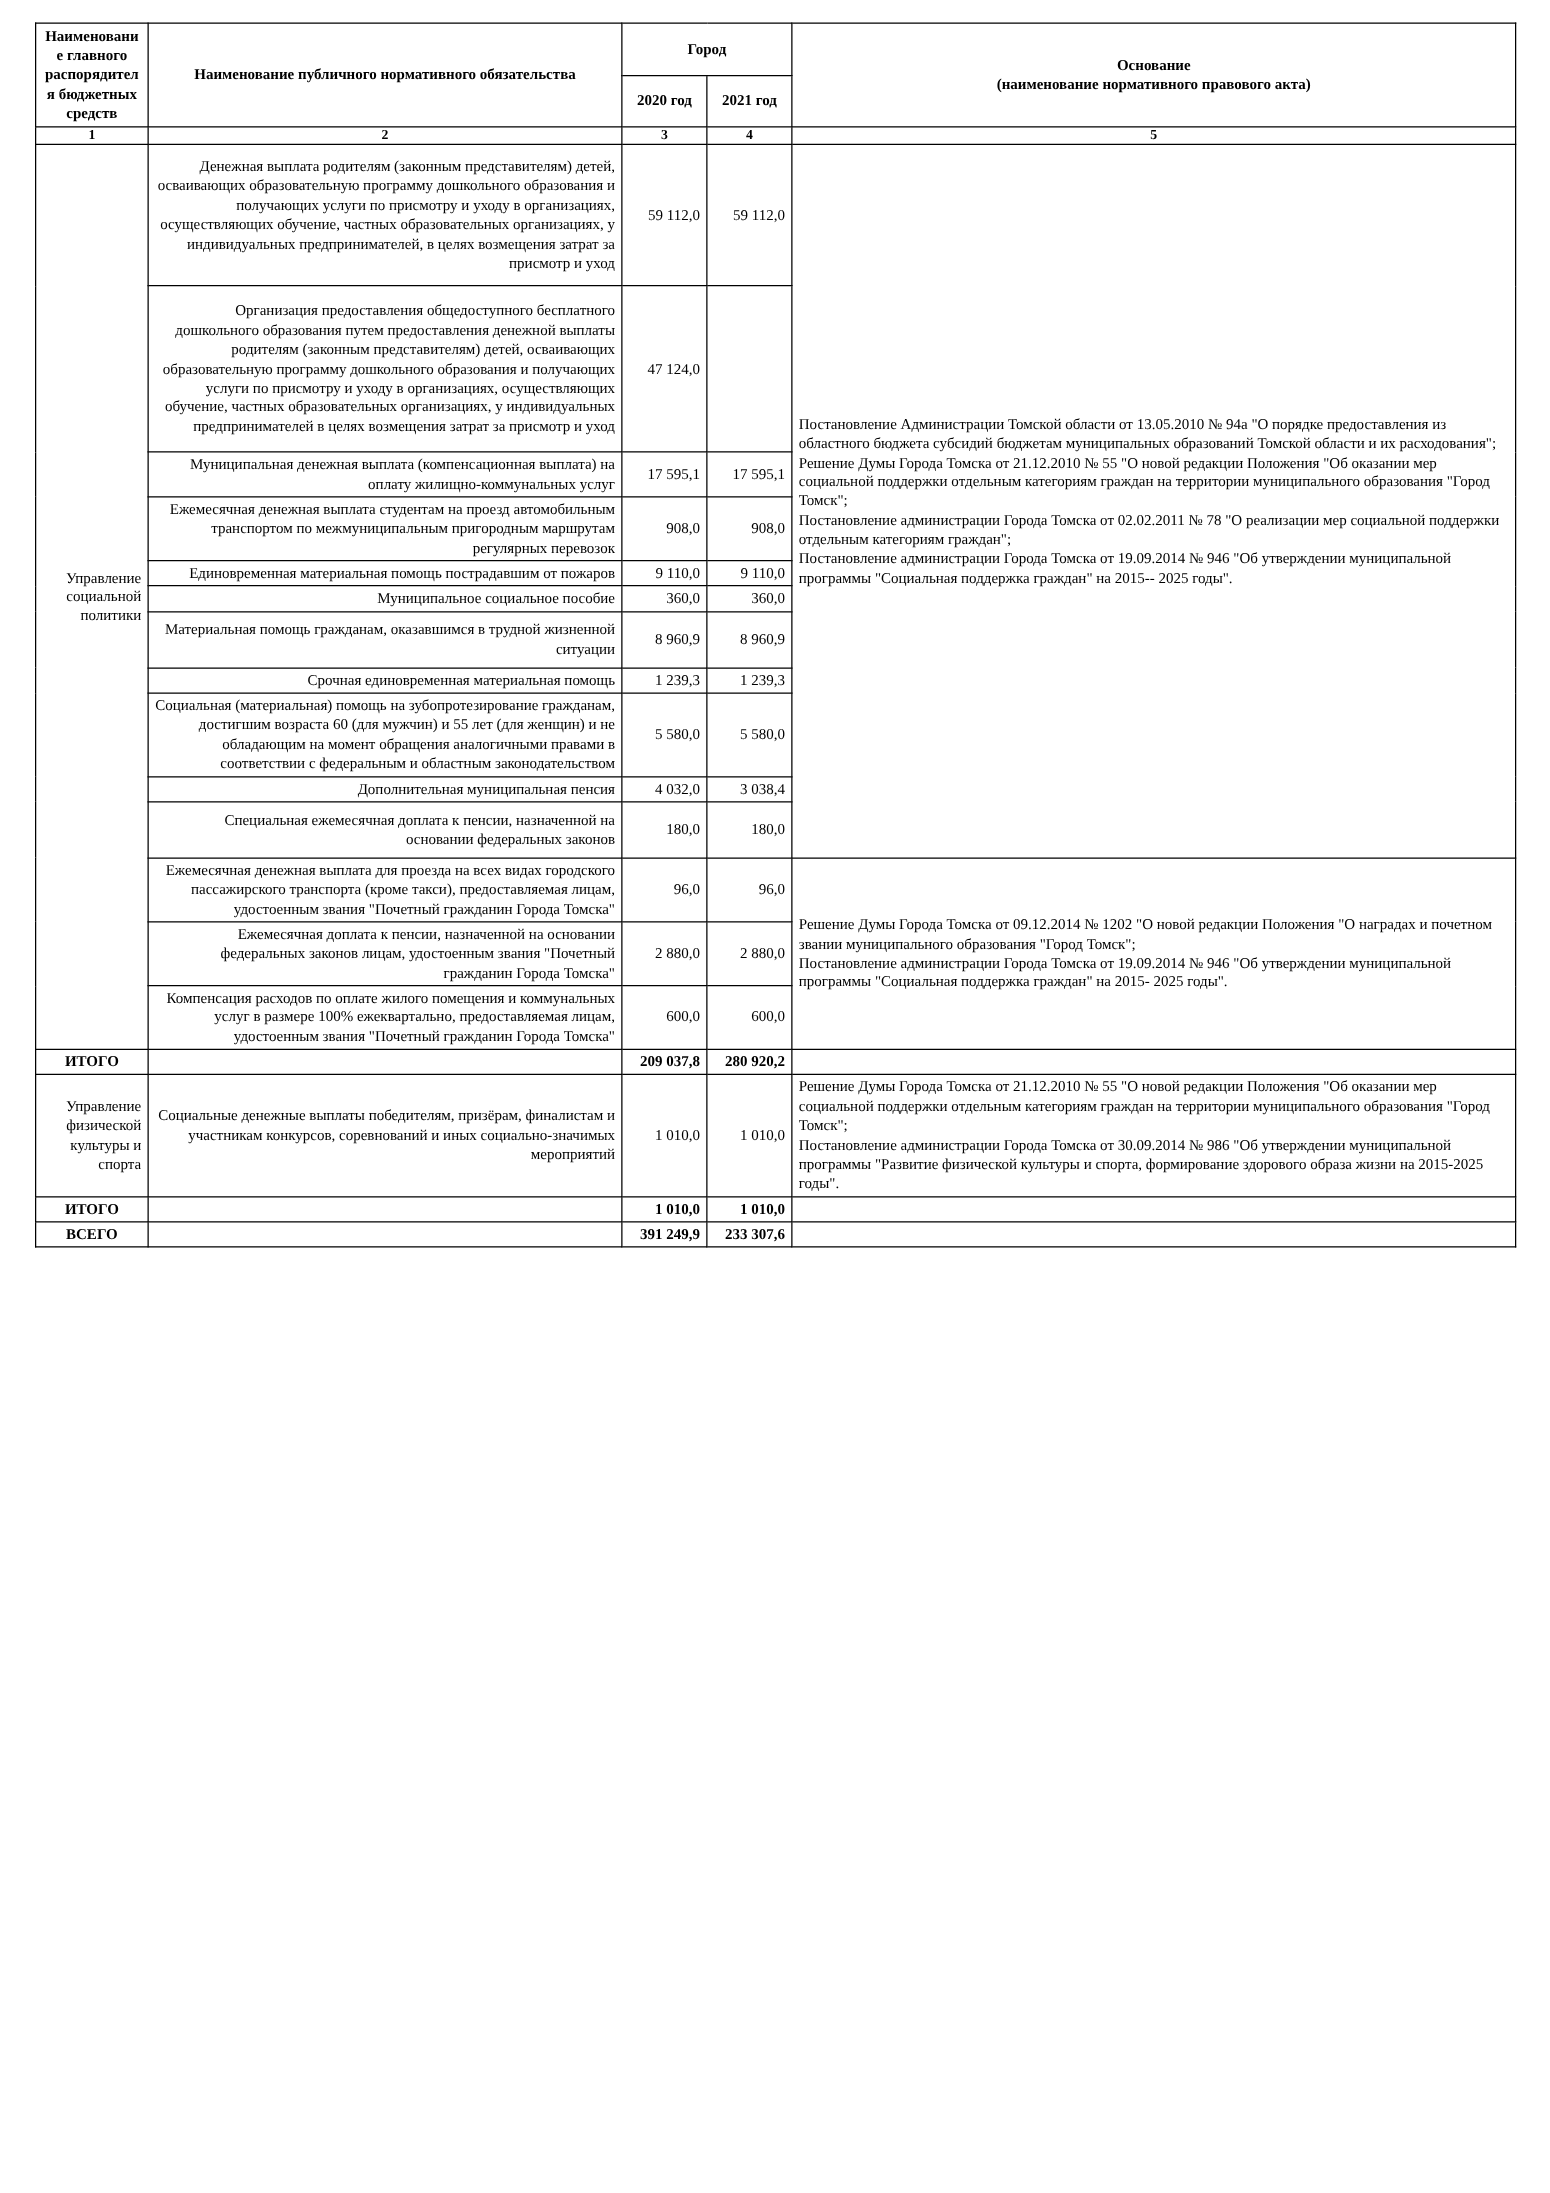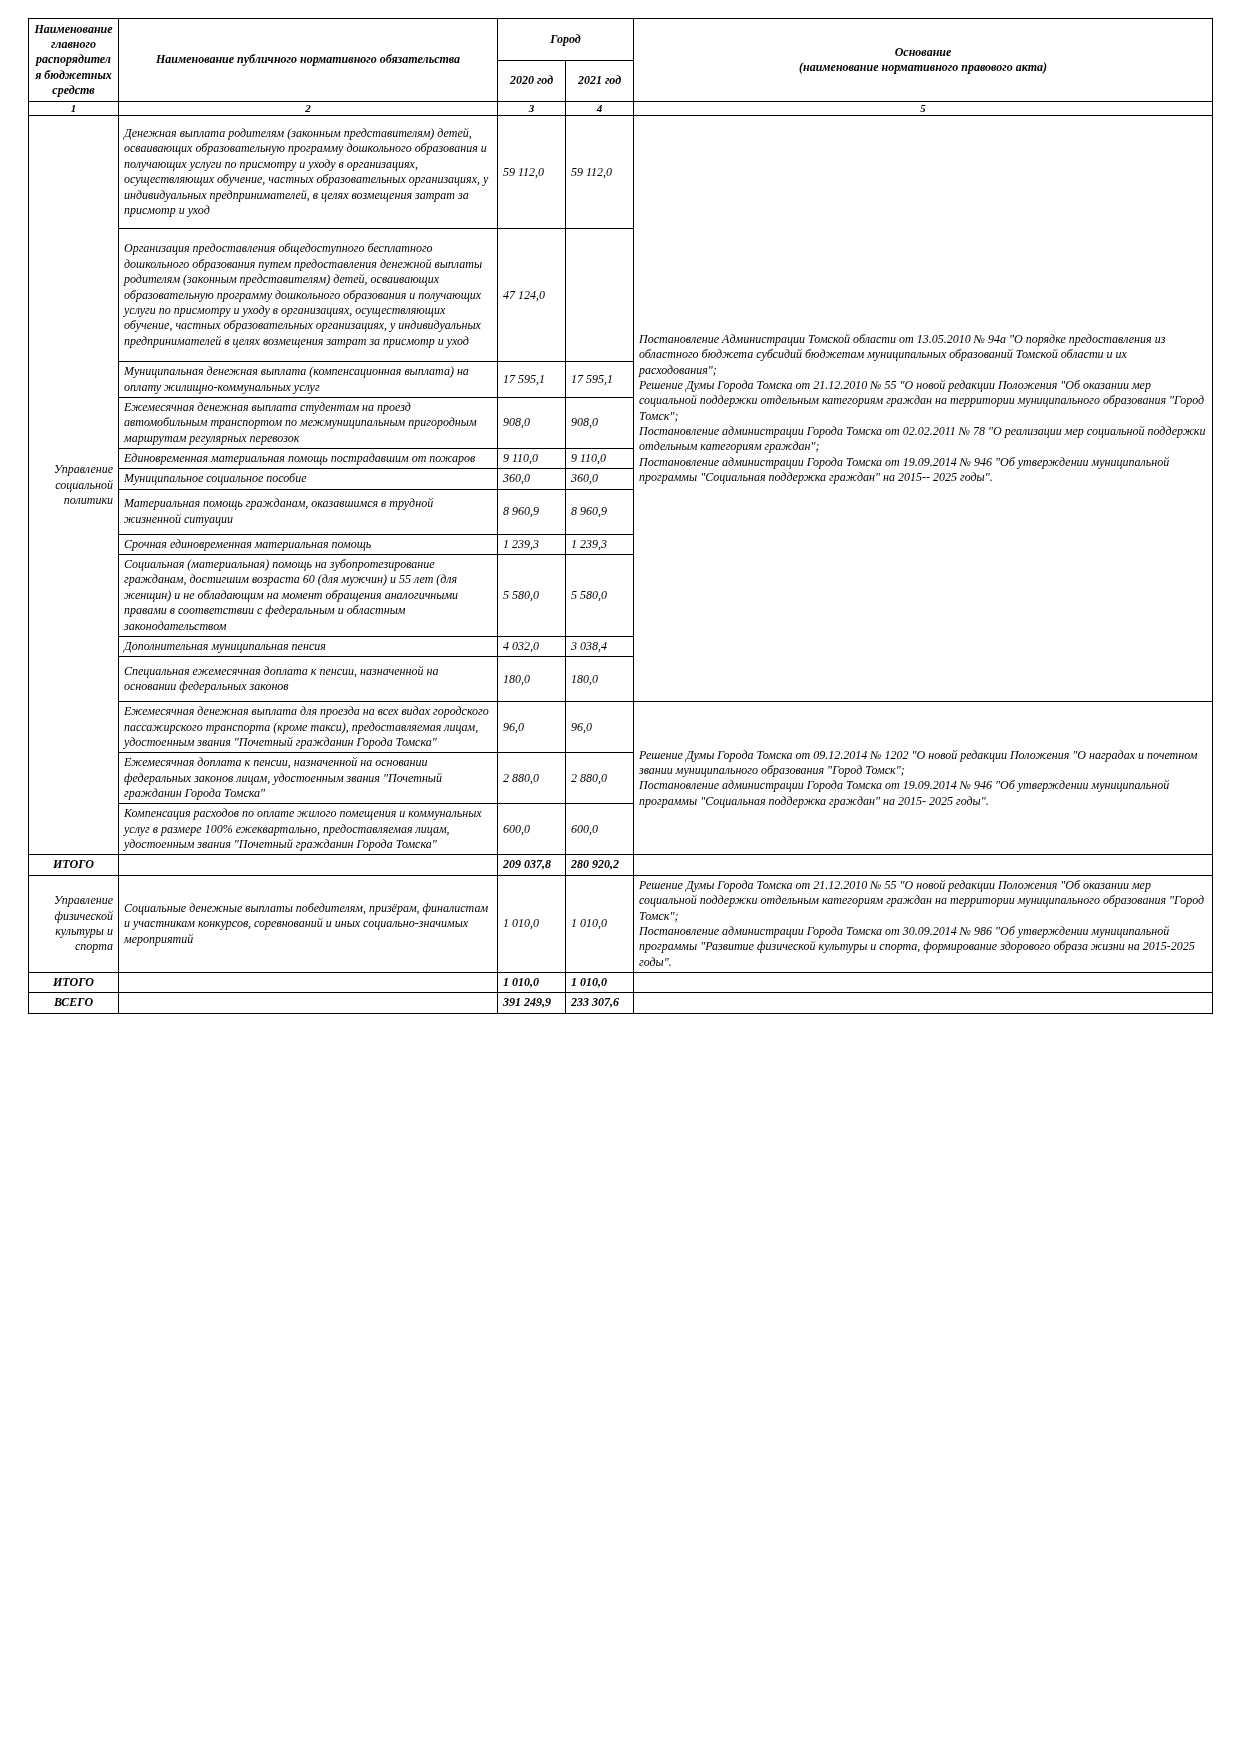--- a/index.html
+++ b/index.html
@@ -9,21 +9,20 @@
     color: #000000;
     font-family: "Liberation Serif", "DejaVu Serif", serif;
   }
   body {
     width: 1240px;
     min-height: 1754px;
     position: relative;
   }
   .sheet {
     padding: 18px 28px 17px 28px;
-    font-style: italic;
   }
   table.budget {
     border-collapse: collapse;
     width: 1184px;
     table-layout: fixed;
   }
   table.budget th,
   table.budget td {
     border: 1px solid #000;
     padding: 2px 5px;
@@ -42,25 +41,25 @@
   tr.numrow th {
     padding: 0 2px;
     font-size: 11px;
     line-height: 1.2;
   }
   td.dept {
     text-align: right;
     vertical-align: middle;
   }
   td.oblig {
-    text-align: left;
+    text-align: right;
     vertical-align: middle;
   }
   td.num {
-    text-align: left;
+    text-align: right;
     white-space: nowrap;
     vertical-align: middle;
   }
   td.basis {
     text-align: left;
     vertical-align: middle;
     white-space: pre-line;
   }
   tr.total td {
     font-weight: bold;

